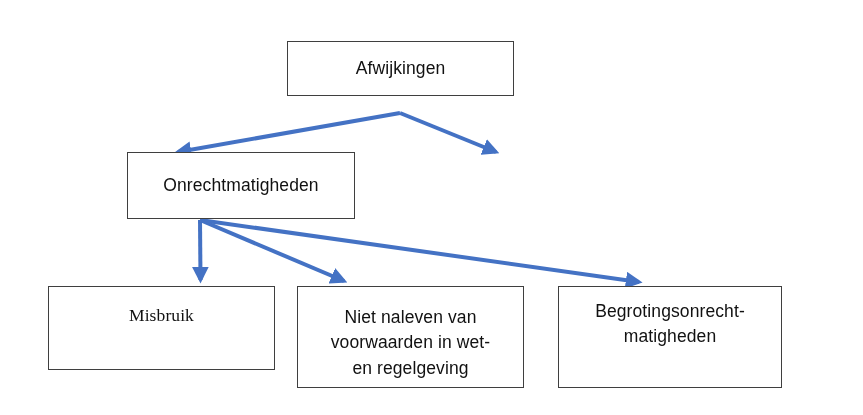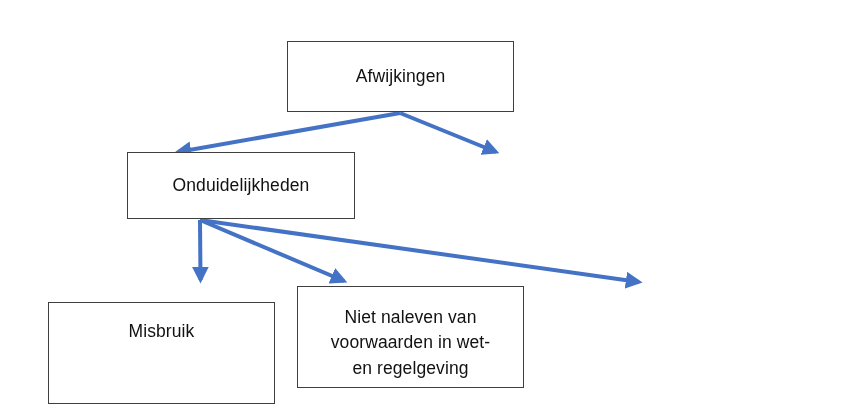--- a/index.html
+++ b/index.html
@@ -48,30 +48,30 @@
   }
   
   .node.v-center { align-items: center; }
   .node.v-top    { align-items: flex-start; }
   .node.v-top .label { padding-top: 16px; }
   .node.v-upper  { align-items: flex-start; }
   .node.v-upper .label { padding-top: 12px; }
 
   
   #node-afwijkingen {
-    left: 287px; top: 41px; width: 227px; height: 71px;
+    left: 287px; top: 41px; width: 227px; height: 55px;
   }
   #node-onrechtmatigheden {
     left: 127px; top: 152px; width: 228px; height: 67px;
   }
   #node-onduidelijkheden {
     left: 452px; top: 152px; width: 228px; height: 67px;
   }
   #node-misbruik {
-    left: 48px; top: 302px; width: 227px; height: 102px;
+    left: 48px; top: 286px; width: 227px; height: 84px; font-family: Liberation Serif, serif;
   }
   #node-nietnaleven {
     left: 297px; top: 286px; width: 227px; height: 102px; align-items: center;
   }
   #node-begrotingsonrechtmatigheden {
     left: 558px; top: 286px; width: 224px; height: 102px;
   }
 </style>
 </head>
 <body>
@@ -94,28 +94,32 @@
     <line x1="200" y1="220" x2="344" y2="281" stroke="#4472C4" stroke-width="4" marker-end="url(#arrowhead)"></line>
 
     <line x1="200" y1="220" x2="639" y2="282" stroke="#4472C4" stroke-width="4" marker-end="url(#arrowhead)"></line>
   </svg>
 
   <div class="node v-center" id="node-afwijkingen">
     <span class="label">Afwijkingen</span>
   </div>
 
   <div class="node v-center" id="node-onrechtmatigheden">
-    <span class="label">Onduidelijkheden</span>
+    <span class="label">Onrechtmatigheden</span>
   </div>
 
 
   <div class="node v-top" id="node-misbruik">
     <span class="label">Misbruik</span>
   </div>
 
   <div class="node v-upper" id="node-nietnaleven">
     <span class="label">Niet naleven van
 voorwaarden in wet-
 en regelgeving</span>
   </div>
 
+  <div class="node v-upper" id="node-begrotingsonrechtmatigheden">
+    <span class="label">Begrotingsonrecht-
+matigheden</span>
+  </div>
 
 </div>
 
 </body></html>

